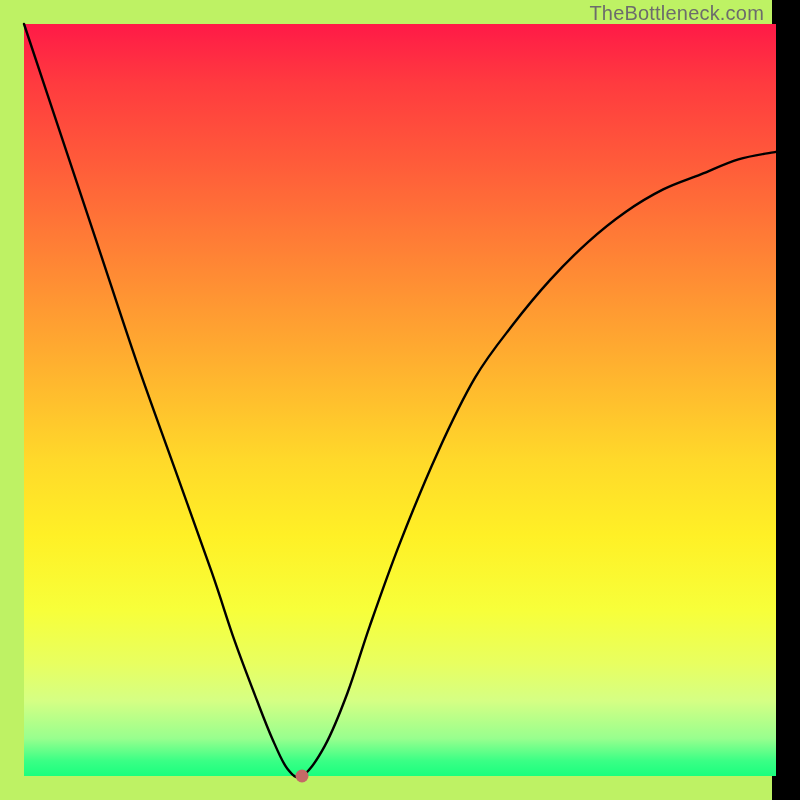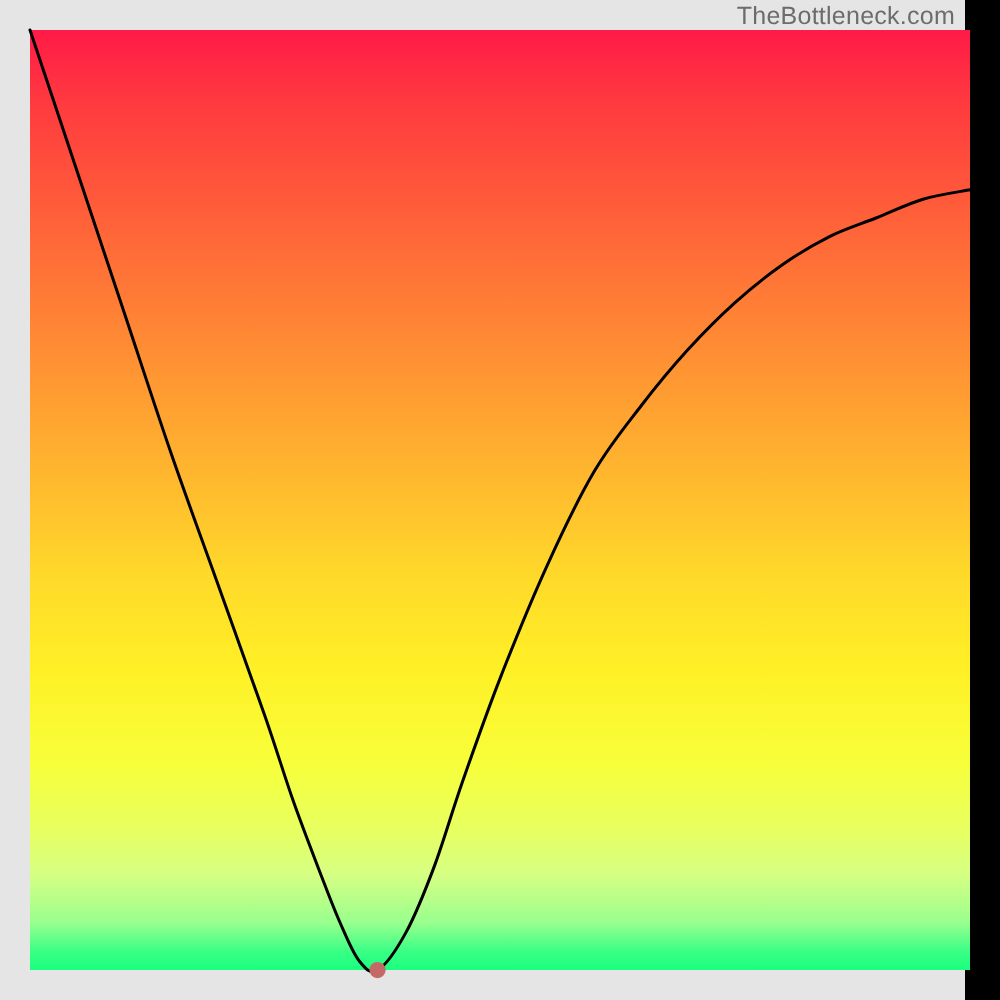--- a/index.html
+++ b/index.html
@@ -8,21 +8,21 @@
     width: 800px;
     height: 800px;
     background: #000;
     font-family: Arial, Helvetica, sans-serif;
     overflow: hidden;
   }
   .frame {
     position: relative;
     width: 772px;
     height: 800px;
-    background: #e5e5e5;
+    background: #bef264;
   }
   .plot-area {
     position: absolute;
     left: 24px;
     top: 24px;
     width: 752px;
     height: 752px;
     
     background: linear-gradient(
       to bottom,

